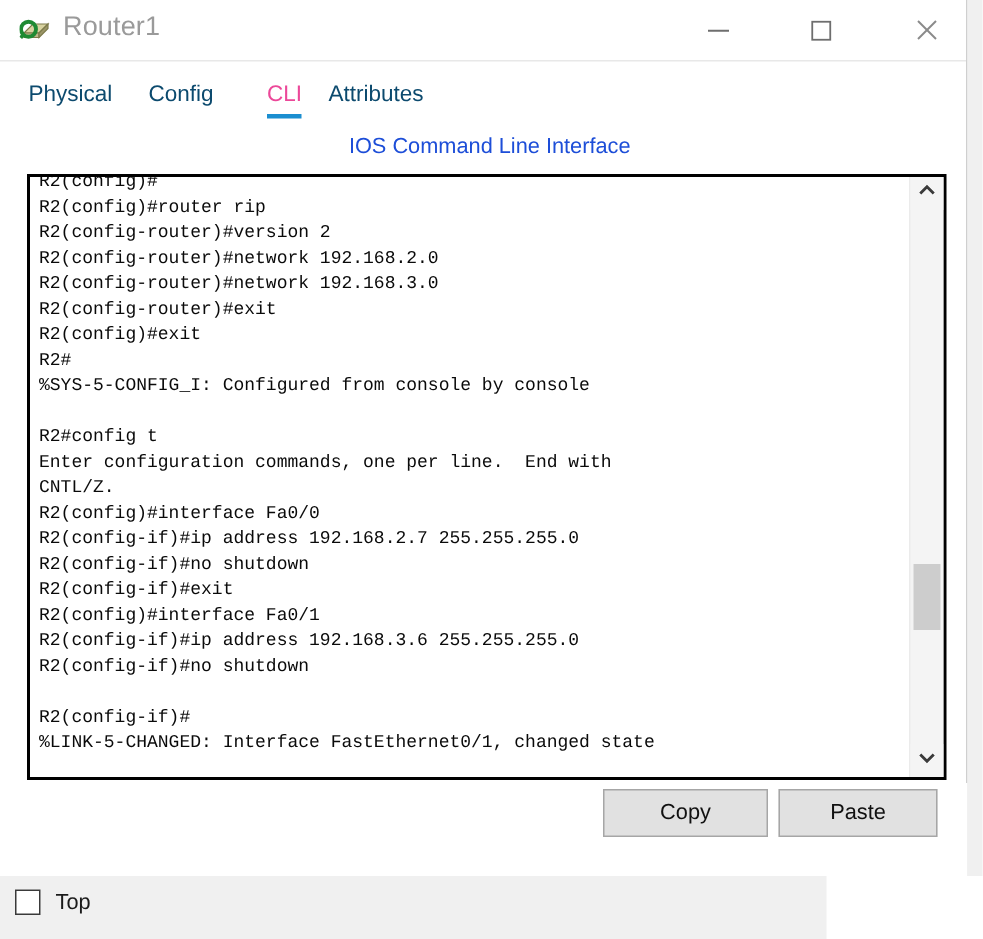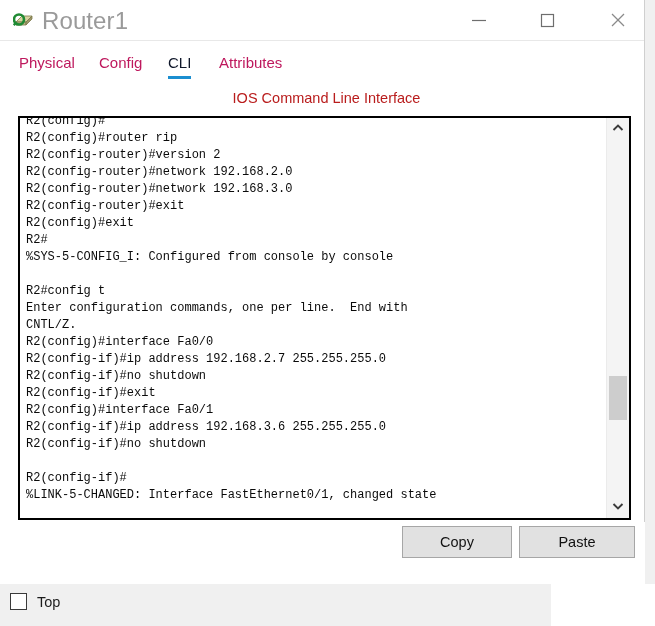--- a/index.html
+++ b/index.html
@@ -34,21 +34,21 @@
     border-bottom: 1px solid #e8e8e8;
   }
   #app-icon {
     position: absolute;
     left: 13px; top: 9px;
     width: 22px; height: 22px;
   }
   #title-text {
     position: absolute;
     left: 42px; top: 7px;
-    font-size: 24px;
+    font-size: 18px;
     color: #9a9a9a;
     font-family: "Liberation Sans", sans-serif;
     letter-spacing: 0.1px;
     white-space: nowrap;
   }
   .winbtn {
     position: absolute;
     top: 0;
     width: 46px;
     height: 40px;
@@ -67,46 +67,46 @@
     left: 11px; top: 49px;
     width: 623px;
     height: 33px;
     background: #ffffff;
   }
   .tab {
     position: absolute;
     top: 0;
     height: 33px;
     font-size: 15px;
-    color: #be185d;
+    color: #0c4a6e;
     line-height: 28px;
     white-space: nowrap;
     cursor: default;
   }
-  .tab.active { color: #0f172a; }
+  .tab.active { color: #ec4899; margin-left: 10px; }
   .tab .underline {
     position: absolute;
     left: 0; right: 0;
     bottom: 3px;
     height: 3px;
     background: #1b8ed0;
   }
   #tab-physical   { left: 8px; }
   #tab-config     { left: 88px; }
   #tab-cli        { left: 157px; }
   #tab-attributes { left: 208px; }
 
   
   #panel-heading {
     position: absolute;
     left: 0; top: 90px;
     width: 645px;
     text-align: center;
     font-size: 14.5px;
-    color: #b91c1c;
+    color: #1d4ed8;
   }
   #panel-heading span { padding-left: 8px; }
 
   
   #terminal-wrap {
     position: absolute;
     left: 18px; top: 116px;
     width: 613px;
     height: 404px;
     border: 2px solid #000000;
@@ -177,21 +177,21 @@
     box-sizing: border-box;
     font-size: 14.5px;
     color: #111111;
     font-family: "Liberation Sans", sans-serif;
     display: flex;
     align-items: center;
     justify-content: center;
     cursor: default;
   }
   #btn-copy  { left: 402px; width: 110px; }
-  #btn-paste { left: 519px; width: 116px; }
+  #btn-paste { left: 519px; width: 106px; }
 
   
   #bottomstrip {
     position: absolute;
     left: 0; top: 584px;
     width: 551px;
     height: 42px;
     background: #f0f0f0;
   }
   #top-check-row {

